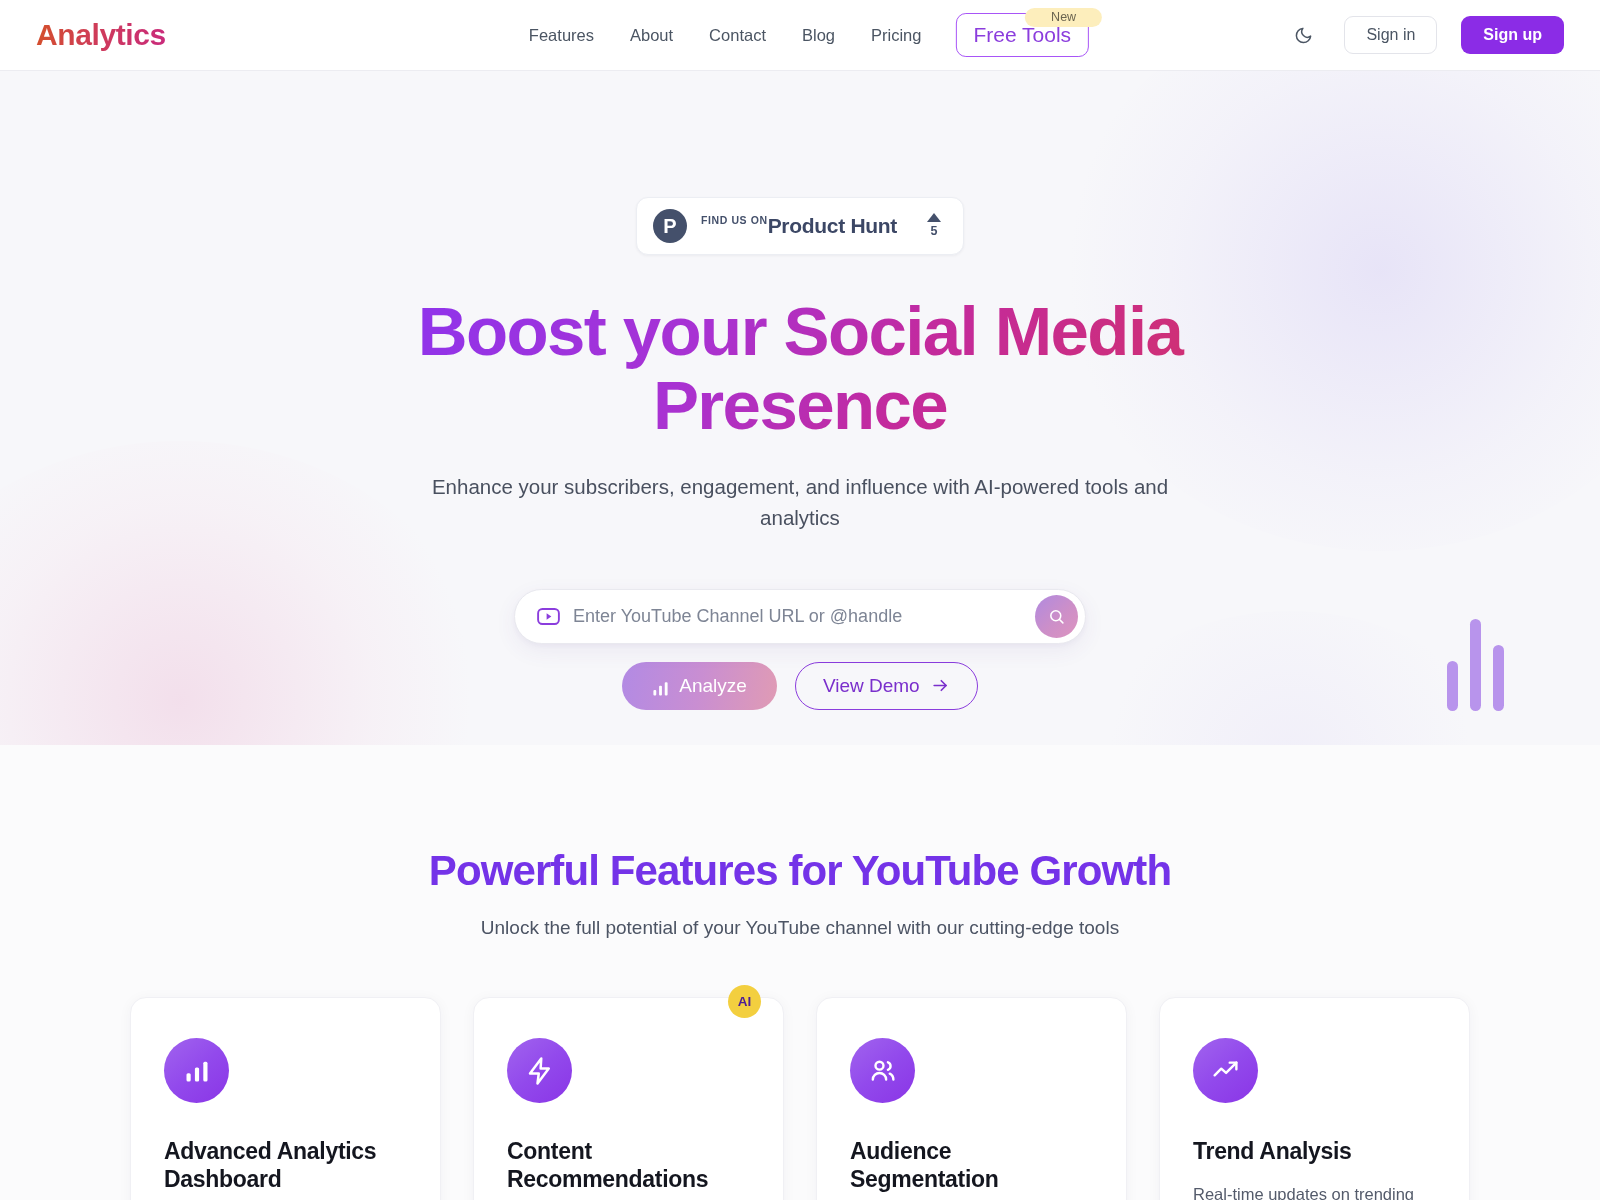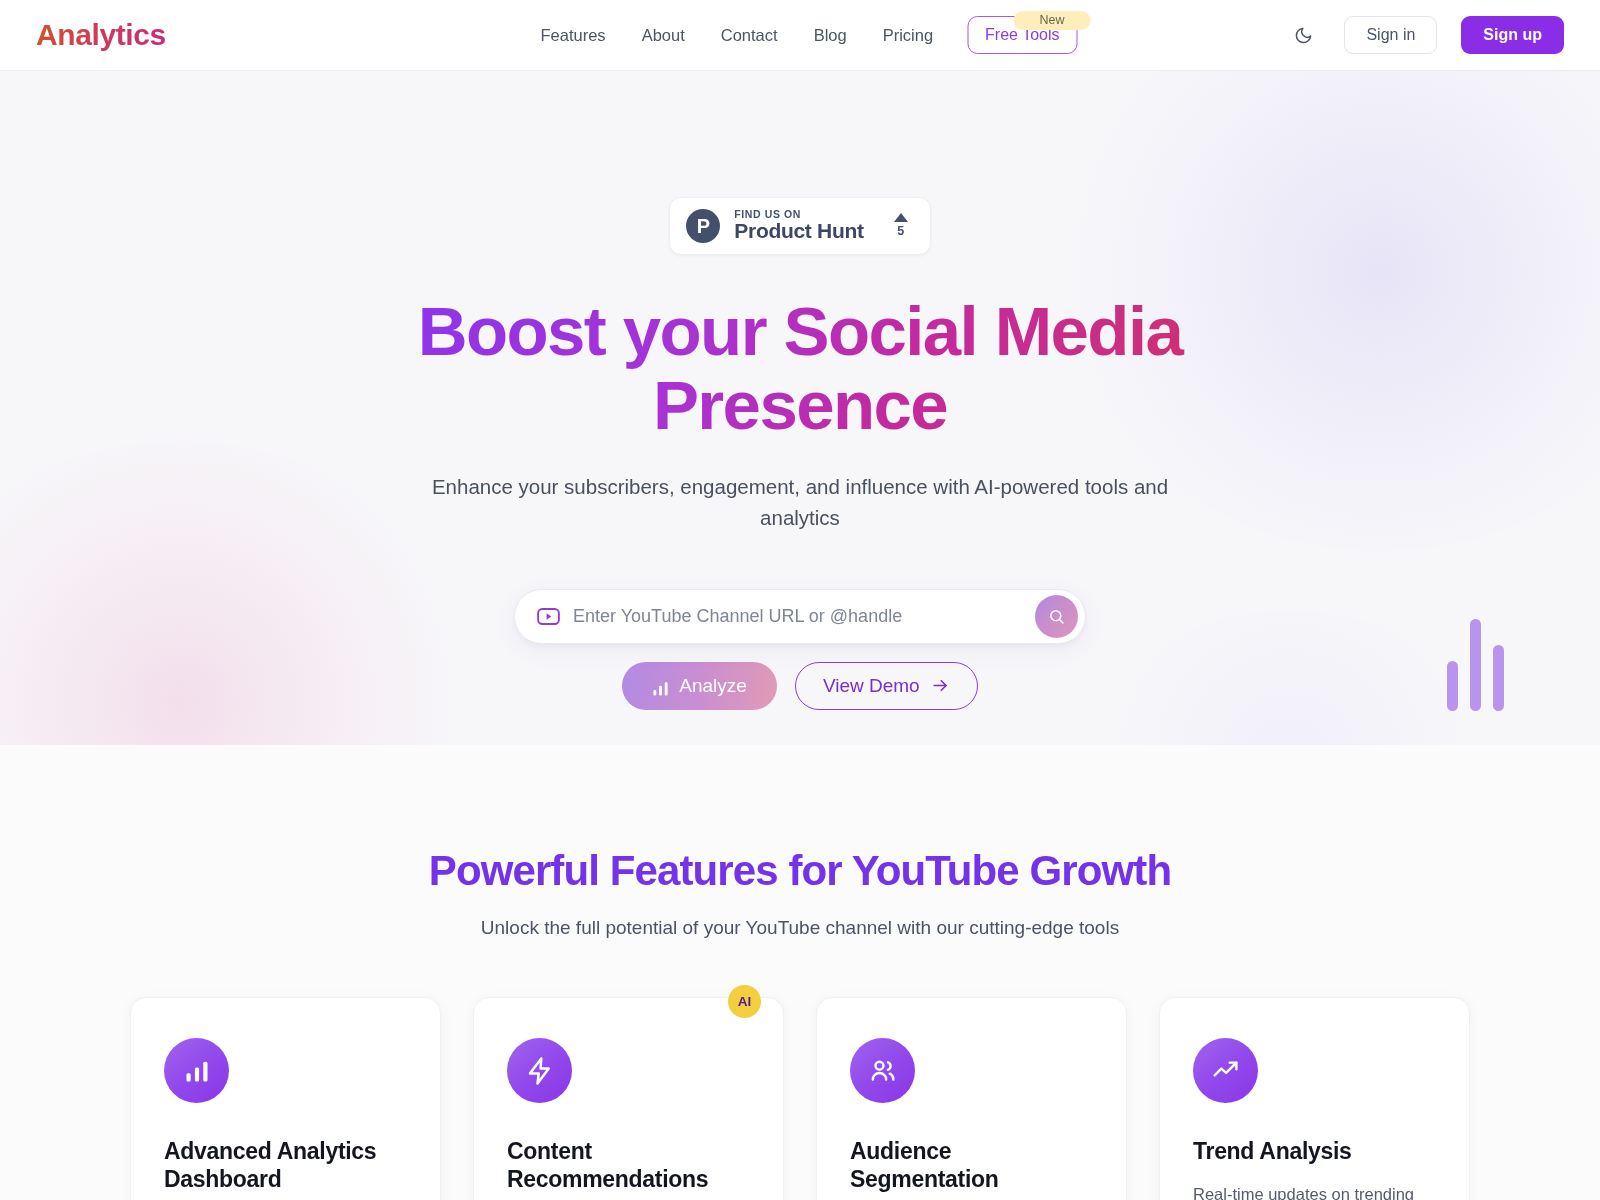--- a/index.html
+++ b/index.html
@@ -61,21 +61,21 @@
 
   .free-tools-wrap {
     position: relative;
     margin-left: 16px;
   }
   .free-tools-btn {
     display: inline-block;
     border: 1.5px solid #a855f7;
     color: #8b3ddd;
     background: #fff;
-    font-size: 16px;
+    font-size: 21px;
     border-radius: 10px;
     padding: 9px 17px;
     cursor: pointer;
     white-space: nowrap;
   }
   .new-badge {
     position: absolute;
     top: -14px;
     right: -13px;
     background: #fdeebc;
@@ -181,21 +181,21 @@
   }
   .ph-icon {
     width: 34px; height: 34px;
     border-radius: 50%;
     background: #44506b;
     color: #fff;
     display: flex; align-items: center; justify-content: center;
     font-weight: 700; font-size: 20px;
     font-family: "Liberation Sans", sans-serif;
   }
-  .ph-text { display: flex; flex-direction: column; line-height: 1.05; }
+  .ph-text { display: flex; flex-direction: row; line-height: 1.05; }
   .ph-kicker {
     font-size: 10.5px; font-weight: 700; letter-spacing: 0.6px;
     color: #44506b; text-transform: uppercase;
   }
   .ph-name { font-size: 21px; font-weight: 700; color: #3c4765; letter-spacing: -0.3px; }
   .ph-votes {
     margin-left: 16px;
     display: flex; flex-direction: column; align-items: center;
     color: #44506b; line-height: 1.1;
   }

